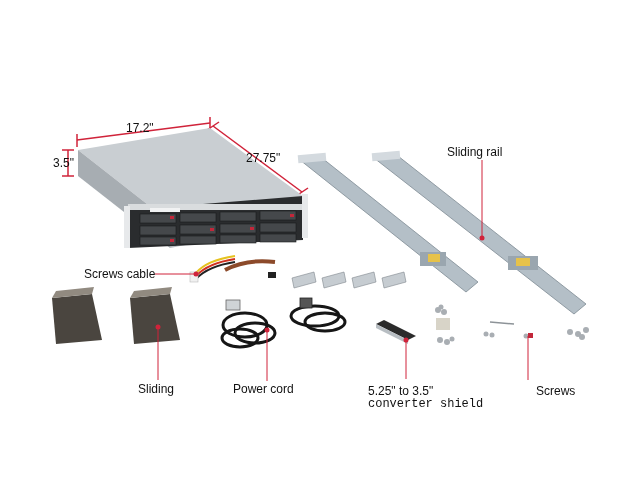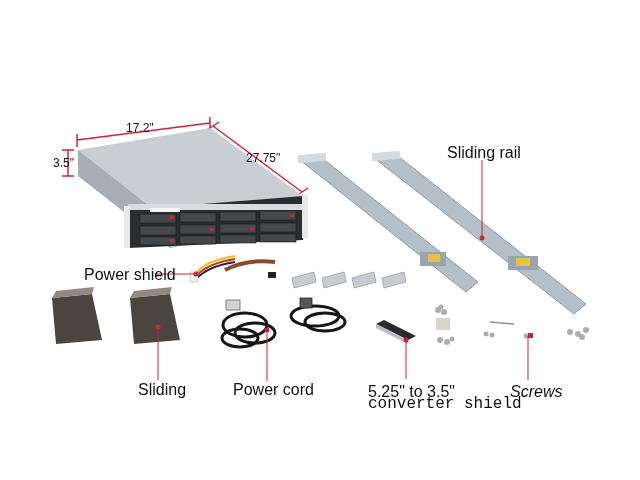--- a/index.html
+++ b/index.html
@@ -1,18 +1,18 @@
 <!DOCTYPE html>
 <html><head>
 <meta charset="utf-8">
 <style>
   html, body { margin:0; padding:0; background:#ffffff; }
   body { width:640px; height:480px; position:relative; overflow:hidden; font-family:"Liberation Sans", sans-serif; }
   .abs { position:absolute; }
-  .label { position:absolute; font-size:16px; color:#111; white-space:nowrap; line-height:13px; }
+  .label { position:absolute; font-size:12px; color:#111; white-space:nowrap; line-height:13px; }
   .dim { position:absolute; font-size:12px; color:#111; white-space:nowrap; }
   svg { position:absolute; left:0; top:0; }
 </style>
 </head>
 <body>
 
 <div class="abs" style="left:0;top:0;width:640px;height:480px;">
 
   <svg width="640" height="480">
 
@@ -146,19 +146,19 @@
         <circle cx="267" cy="330" r="2.5"></circle>
       <circle cx="406" cy="340" r="2.5"></circle>
     </g>
   </svg>
 
   <div class="dim" style="left:126px;top:121px;">17.2"</div>
   <div class="dim" style="left:53px;top:156px;">3.5"</div>
   <div class="dim" style="left:246px;top:151px;">27.75"</div>
 
   <div class="label" style="left:447px;top:146px;">Sliding rail</div>
-  <div class="label" style="left:84px;top:268px;">Power shield</div>
+  <div class="label" style="left:84px;top:268px;">Screws cable</div>
   <div class="label" style="left:138px;top:383px;">Sliding</div>
   <div class="label" style="left:233px;top:383px;">Power cord</div>
   <div class="label" style="left:368px;top:385px;">5.25" to 3.5"</div>
   <div class="label" style="left:368px;top:398px;font-family:Liberation Mono, monospace;">converter shield</div>
-  <div class="label" style="left:510px;top:385px;font-style:italic;">Screws</div>
+  <div class="label" style="left:536px;top:385px;">Screws</div>
 </div>
 
 </body></html>

